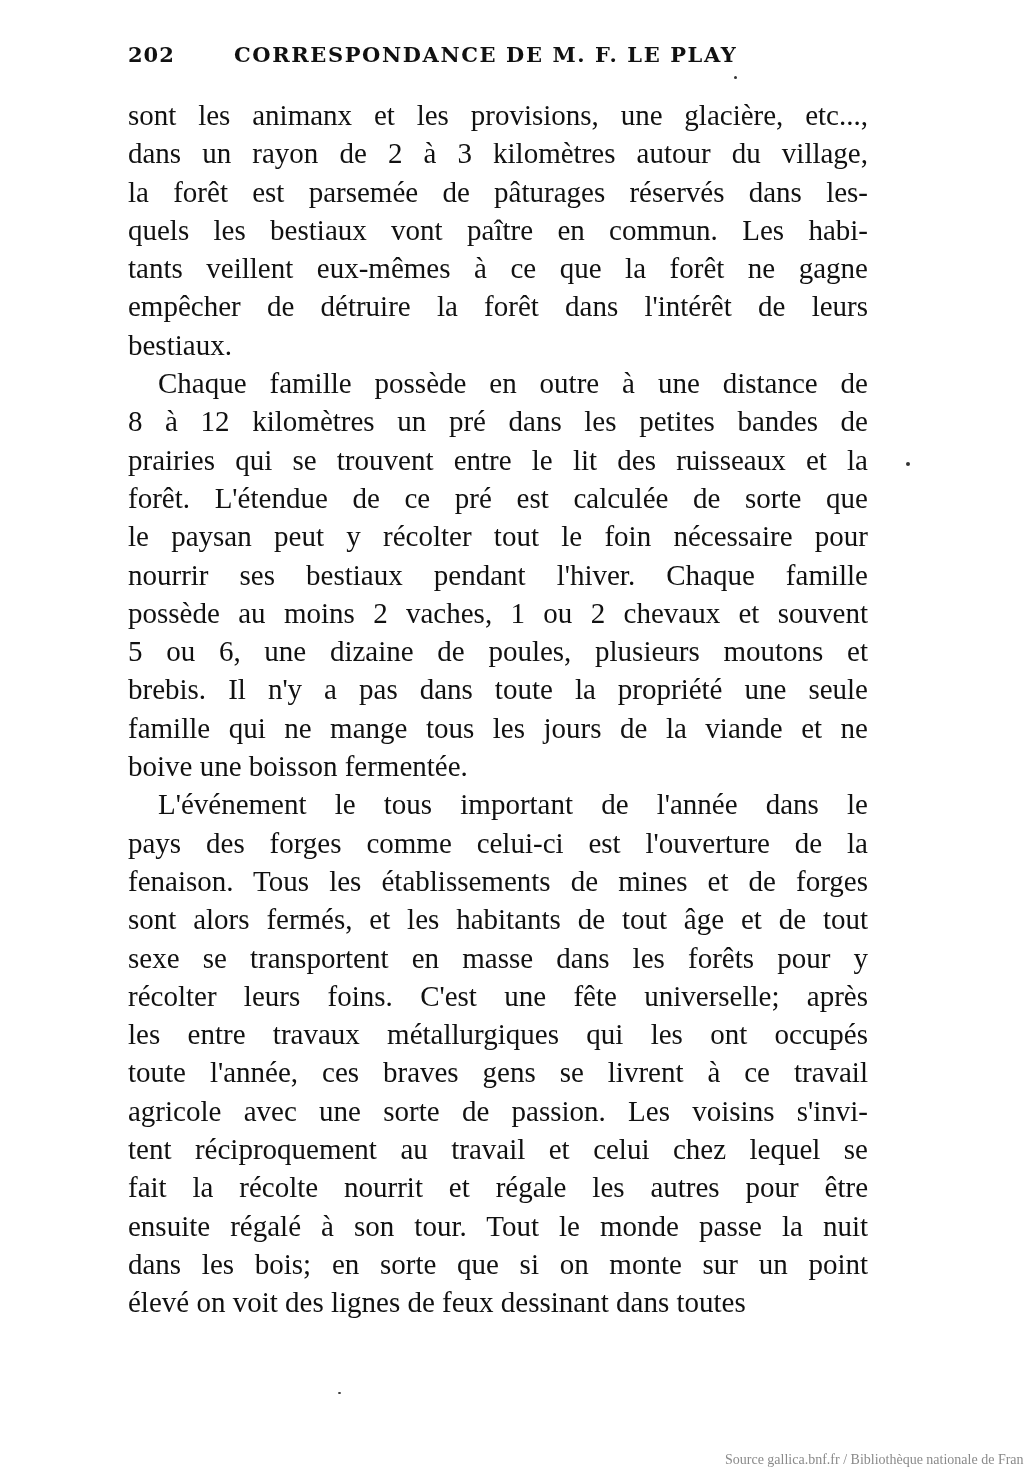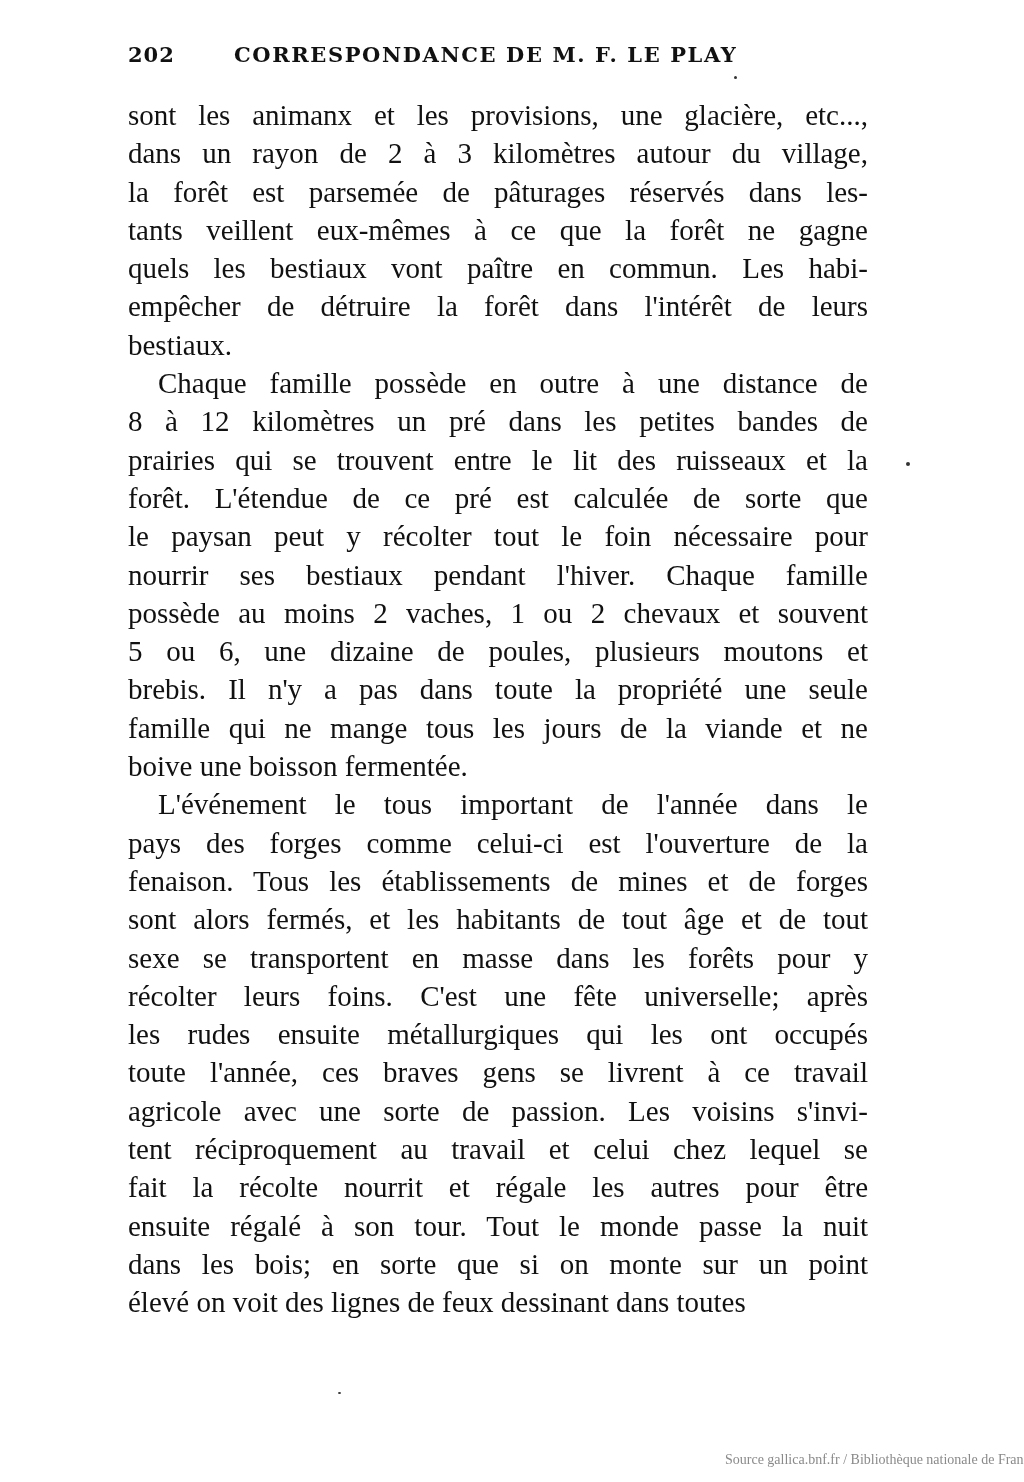--- a/index.html
+++ b/index.html
@@ -27,22 +27,22 @@
   <div class="running-head">
     <span class="pnum">202</span>
     <span class="title">CORRESPONDANCE DE M. F. LE PLAY</span>
   </div>
 
   <div class="body-text" id="body-text">
       <div>
         <div class="line">sont les animanx et les provisions, une glacière, etc...,</div>
         <div class="line">dans un rayon de 2 à 3 kilomètres autour du village,</div>
         <div class="line">la forêt est parsemée de pâturages réservés dans les-</div>
+        <div class="line">quels les bestiaux vont paître en commun. Les habi-</div>
         <div class="line">tants veillent eux-mêmes à ce que la forêt ne gagne</div>
-        <div class="line">quels les bestiaux vont paître en commun. Les habi-</div>
         <div class="line">empêcher de détruire la forêt dans l'intérêt de leurs</div>
         <div class="line last">bestiaux.</div>
       </div>
       <div>
         <div class="line indent">Chaque famille possède en outre à une distance de</div>
         <div class="line">8 à 12 kilomètres un pré dans les petites bandes de</div>
         <div class="line">prairies qui se trouvent entre le lit des ruisseaux et la</div>
         <div class="line">forêt. L'étendue de ce pré est calculée de sorte que</div>
         <div class="line">le paysan peut y récolter tout le foin nécessaire pour</div>
         <div class="line">nourrir ses bestiaux pendant l'hiver. Chaque famille</div>
@@ -52,21 +52,21 @@
         <div class="line">famille qui ne mange tous les jours de la viande et ne</div>
         <div class="line last">boive une boisson fermentée.</div>
       </div>
       <div>
         <div class="line indent">L'événement le tous important de l'année dans le</div>
         <div class="line">pays des forges comme celui-ci est l'ouverture de la</div>
         <div class="line">fenaison. Tous les établissements de mines et de forges</div>
         <div class="line">sont alors fermés, et les habitants de tout âge et de tout</div>
         <div class="line">sexe se transportent en masse dans les forêts pour y</div>
         <div class="line">récolter leurs foins. C'est une fête universelle; après</div>
-        <div class="line">les rudes ensuite métallurgiques qui les ont occupés</div>
+        <div class="line">les entre travaux métallurgiques qui les ont occupés</div>
         <div class="line">toute l'année, ces braves gens se livrent à ce travail</div>
         <div class="line">agricole avec une sorte de passion. Les voisins s'invi-</div>
         <div class="line">tent réciproquement au travail et celui chez lequel se</div>
         <div class="line">fait la récolte nourrit et régale les autres pour être</div>
         <div class="line">ensuite régalé à son tour. Tout le monde passe la nuit</div>
         <div class="line">dans les bois; en sorte que si on monte sur un point</div>
         <div class="line last">élevé on voit des lignes de feux dessinant dans toutes</div>
       </div>
     </div>
 

